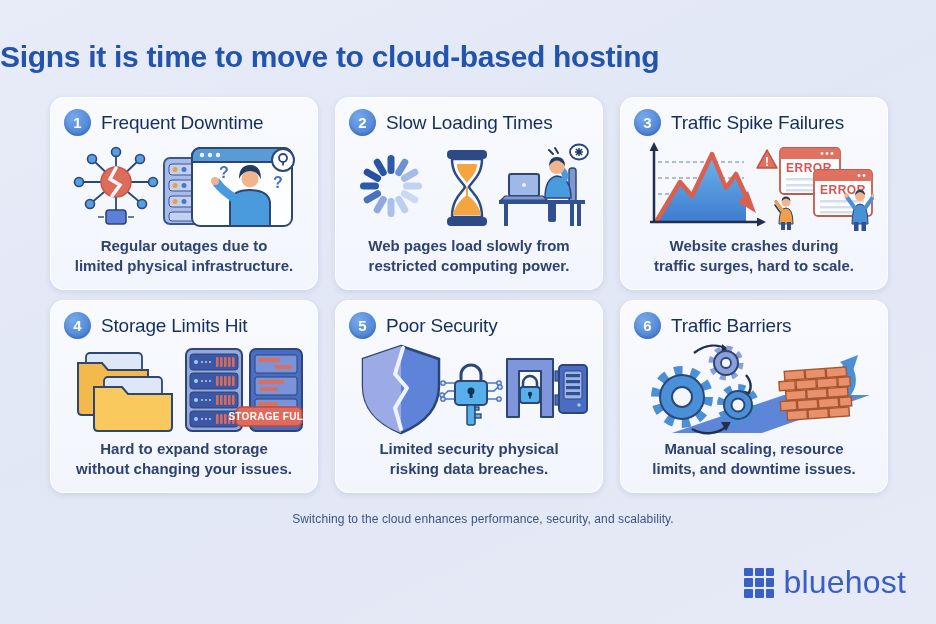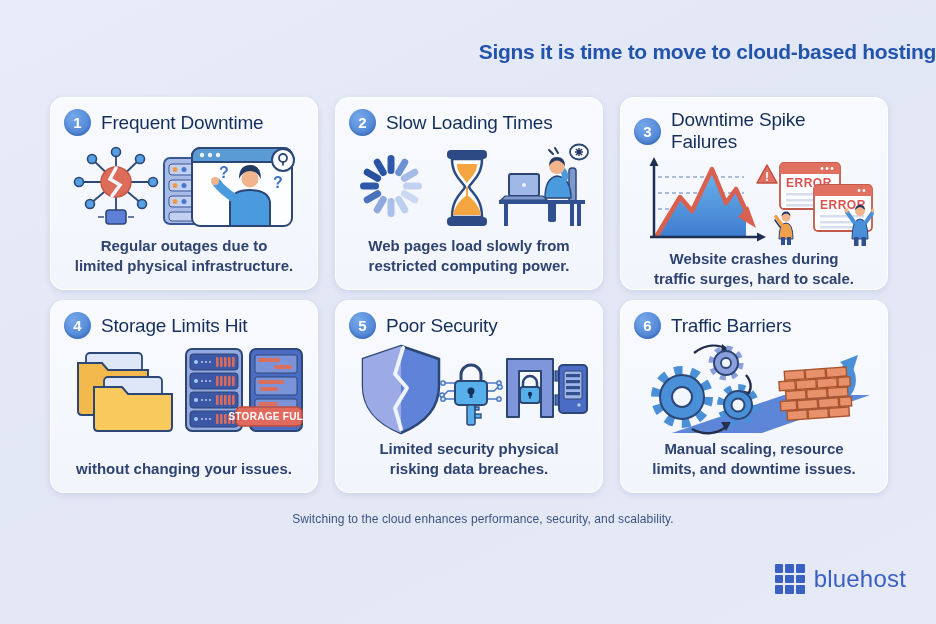--- a/index.html
+++ b/index.html
@@ -4,21 +4,21 @@
 <style>
   * { margin:0; padding:0; box-sizing:border-box; }
   html,body { width:936px; height:624px; }
   .stage {
     position:relative; width:936px; height:624px; overflow:hidden;
     background: linear-gradient(155deg,#e8ecf9 0%,#e2e7f5 45%,#e6eaf7 100%);
     font-family:"Liberation Sans", sans-serif;
   }
   .page-title {
     position:absolute; top:40px; left:0; width:100%;
-    text-align:right; font-size:21px; font-weight:bold;
+    text-align:left; font-size:30px; font-weight:bold;
     color:#2254ae; letter-spacing:-0.3px;
   }
   .grid {
     position:absolute; left:50px; top:97px; width:836px;
     display:grid; grid-template-columns:repeat(3,1fr);
     grid-template-rows:193px 193px; column-gap:17px; row-gap:10px;
   }
   .card {
     background:linear-gradient(180deg,#f8fafe 0%,#f2f5fc 100%);
     border-radius:14px; border:1px solid rgba(255,255,255,0.85);
@@ -46,21 +46,21 @@
   }
   .brand {
     position:absolute; top:564px; right:30px;
     display:flex; align-items:center; gap:9px;
   }
   .brand-grid {
     width:30px; height:30px; display:grid;
     grid-template-columns:repeat(3,1fr); grid-template-rows:repeat(3,1fr); gap:2px;
   }
   .brand-grid span { background:#3a60c4; border-radius:1px; }
-  .brand-name { font-size:24px; color:#3a5fc2; letter-spacing:0.2px; }
+  .brand-name { font-size:32px; color:#3a5fc2; letter-spacing:0.2px; }
   svg text { font-family:"Liberation Sans", sans-serif; }
 </style>
 </head>
 <body>
 
 <div class="stage">
 
   <div class="page-title">Signs it is time to move to cloud-based hosting</div>
 
   <div class="grid">
@@ -215,21 +215,21 @@
           </g>
         </svg>
       </div>
       <p class="card-desc"><span>Web pages load slowly from
 restricted computing power.</span></p>
     </div>
 
     <div class="card">
       <div class="card-header">
         <div class="badge">3</div>
-        <div class="card-title">Downtime Spike Failures</div>
+        <div class="card-title">Traffic Spike Failures</div>
       </div>
       <div class="illu-wrap">
         <svg class="illu" width="240" height="96" viewBox="0 0 240 96">
           <defs>
             <linearGradient id="areaG" x1="0" y1="0" x2="0" y2="1">
               <stop offset="0" stop-color="#6cb5ea"></stop>
                 <stop offset="1" stop-color="#3e7cd0"></stop>
             </linearGradient>
           </defs>
           <g>
@@ -368,21 +368,21 @@
               <rect x="196" y="46" width="18" height="4" rx="1.5" fill="#d9705f"></rect>
             <rect x="191" y="58" width="42" height="18" rx="2" fill="#7b93d8" stroke="#2c4775" stroke-width="1"></rect>
             <rect x="194" y="61" width="20" height="4" rx="1.5" fill="#d9705f"></rect>
           </g>
           <g>
             <rect x="172" y="66" width="66" height="19" rx="5" fill="#e06a5e" stroke="#b94c3e" stroke-width="1.5"></rect>
             <text x="205" y="79" font-size="10" font-weight="bold" fill="#ffffff" text-anchor="middle" letter-spacing="0.3">STORAGE FULL</text>
           </g>
         </svg>
       </div>
-      <p class="card-desc"><span>
+      <p class="card-desc"><b>Hard to expand storage</b><span>
 without changing </span><b>your issues.</b></p>
     </div>
 
     <div class="card">
       <div class="card-header">
         <div class="badge">5</div>
         <div class="card-title">Poor Security</div>
       </div>
       <div class="illu-wrap">
         <svg class="illu" width="240" height="96" viewBox="0 0 240 96">

